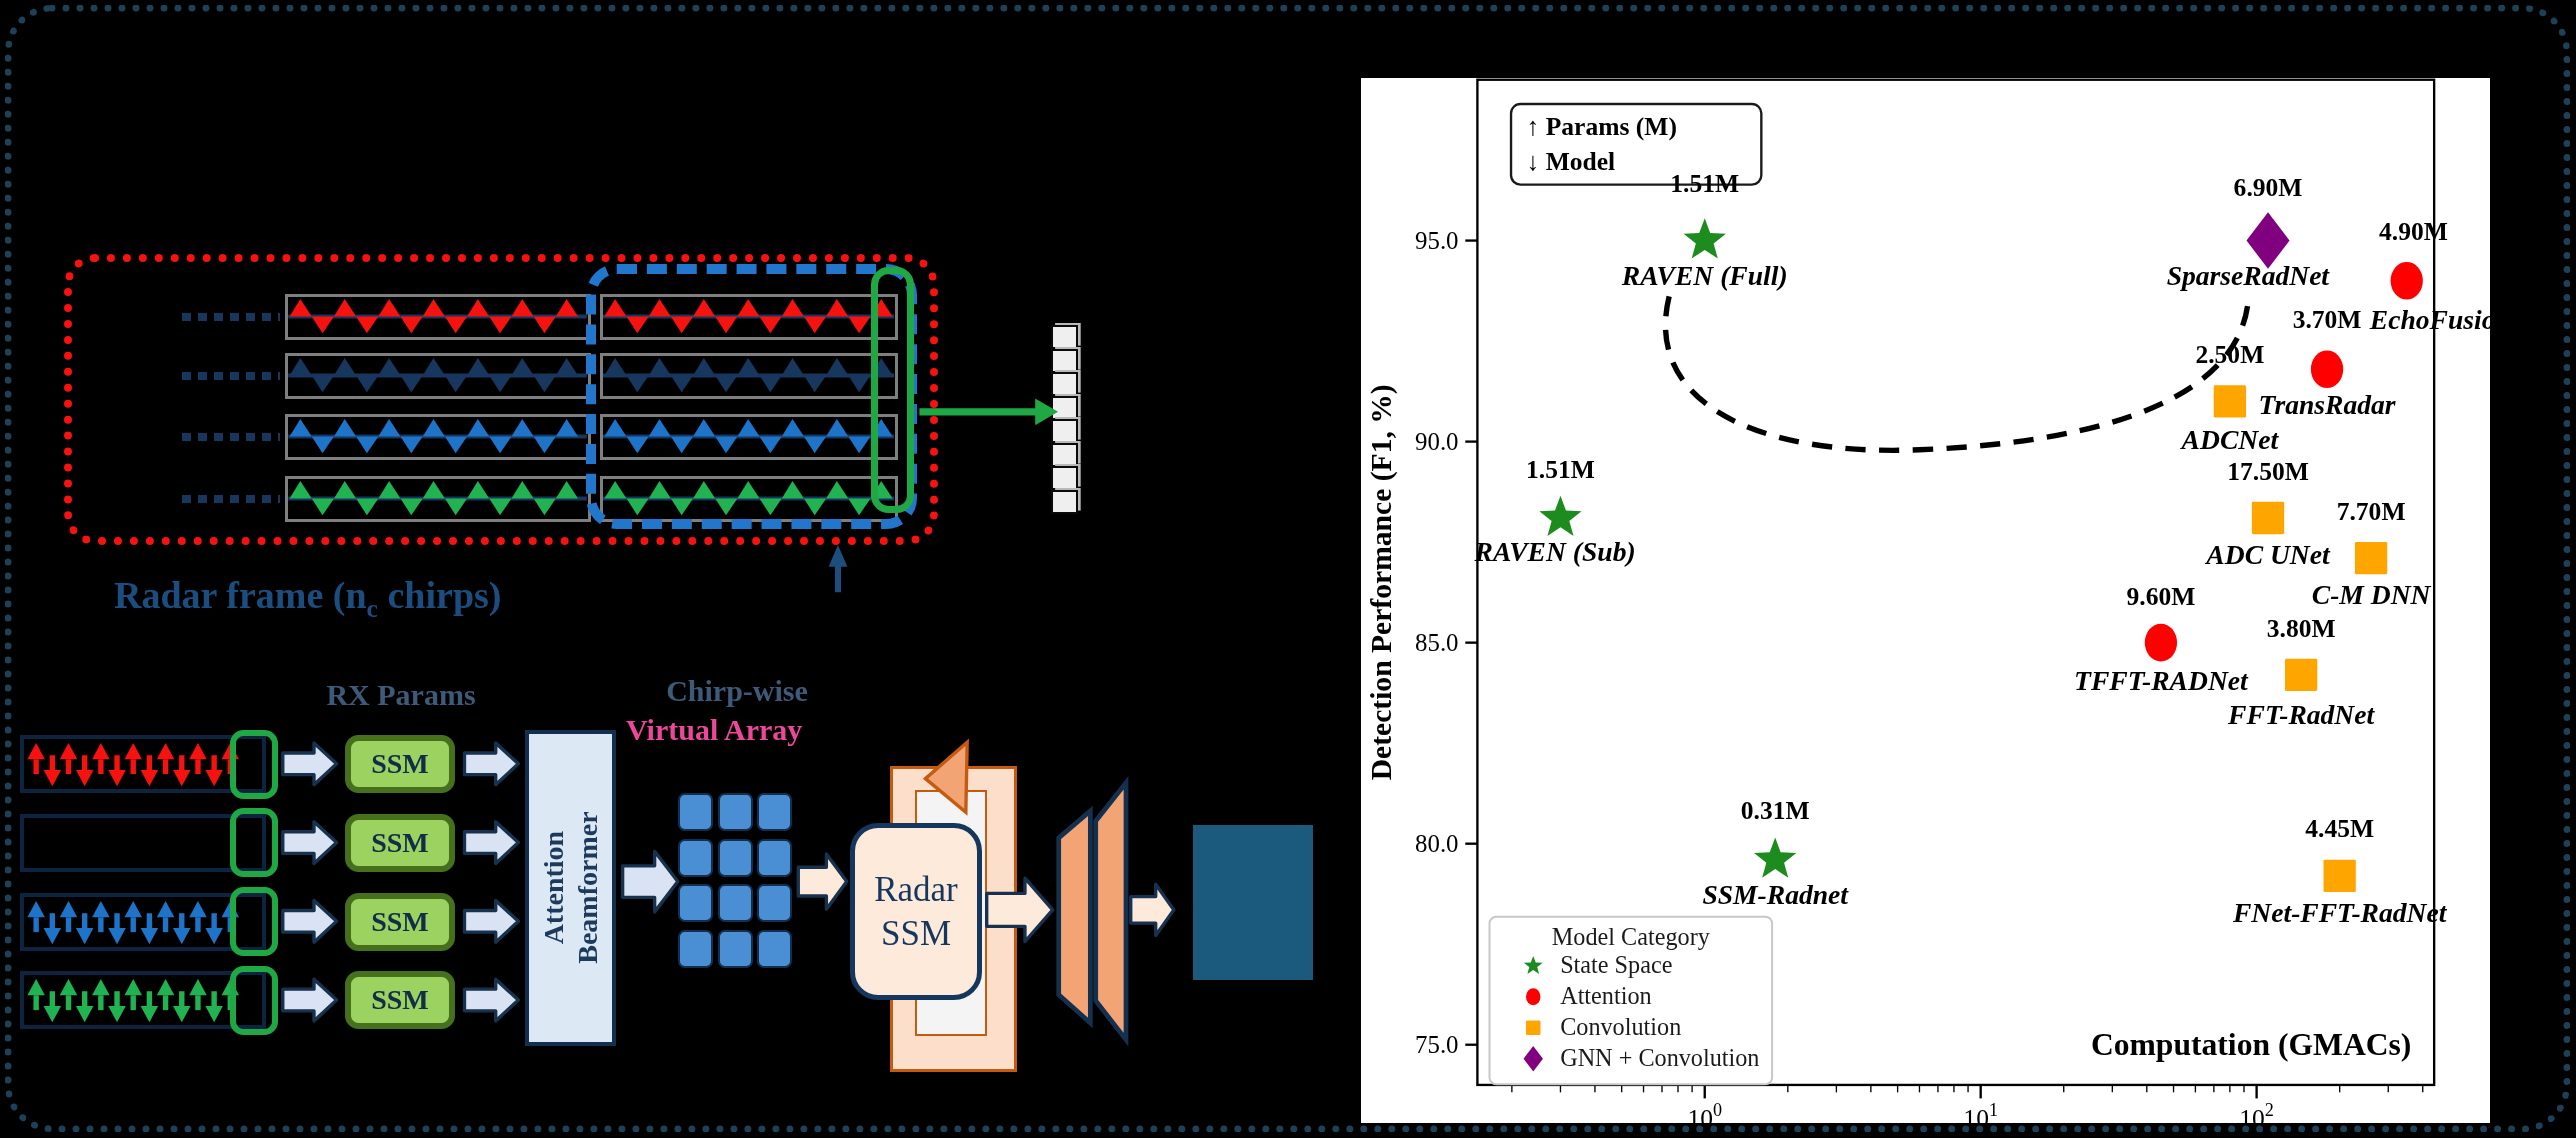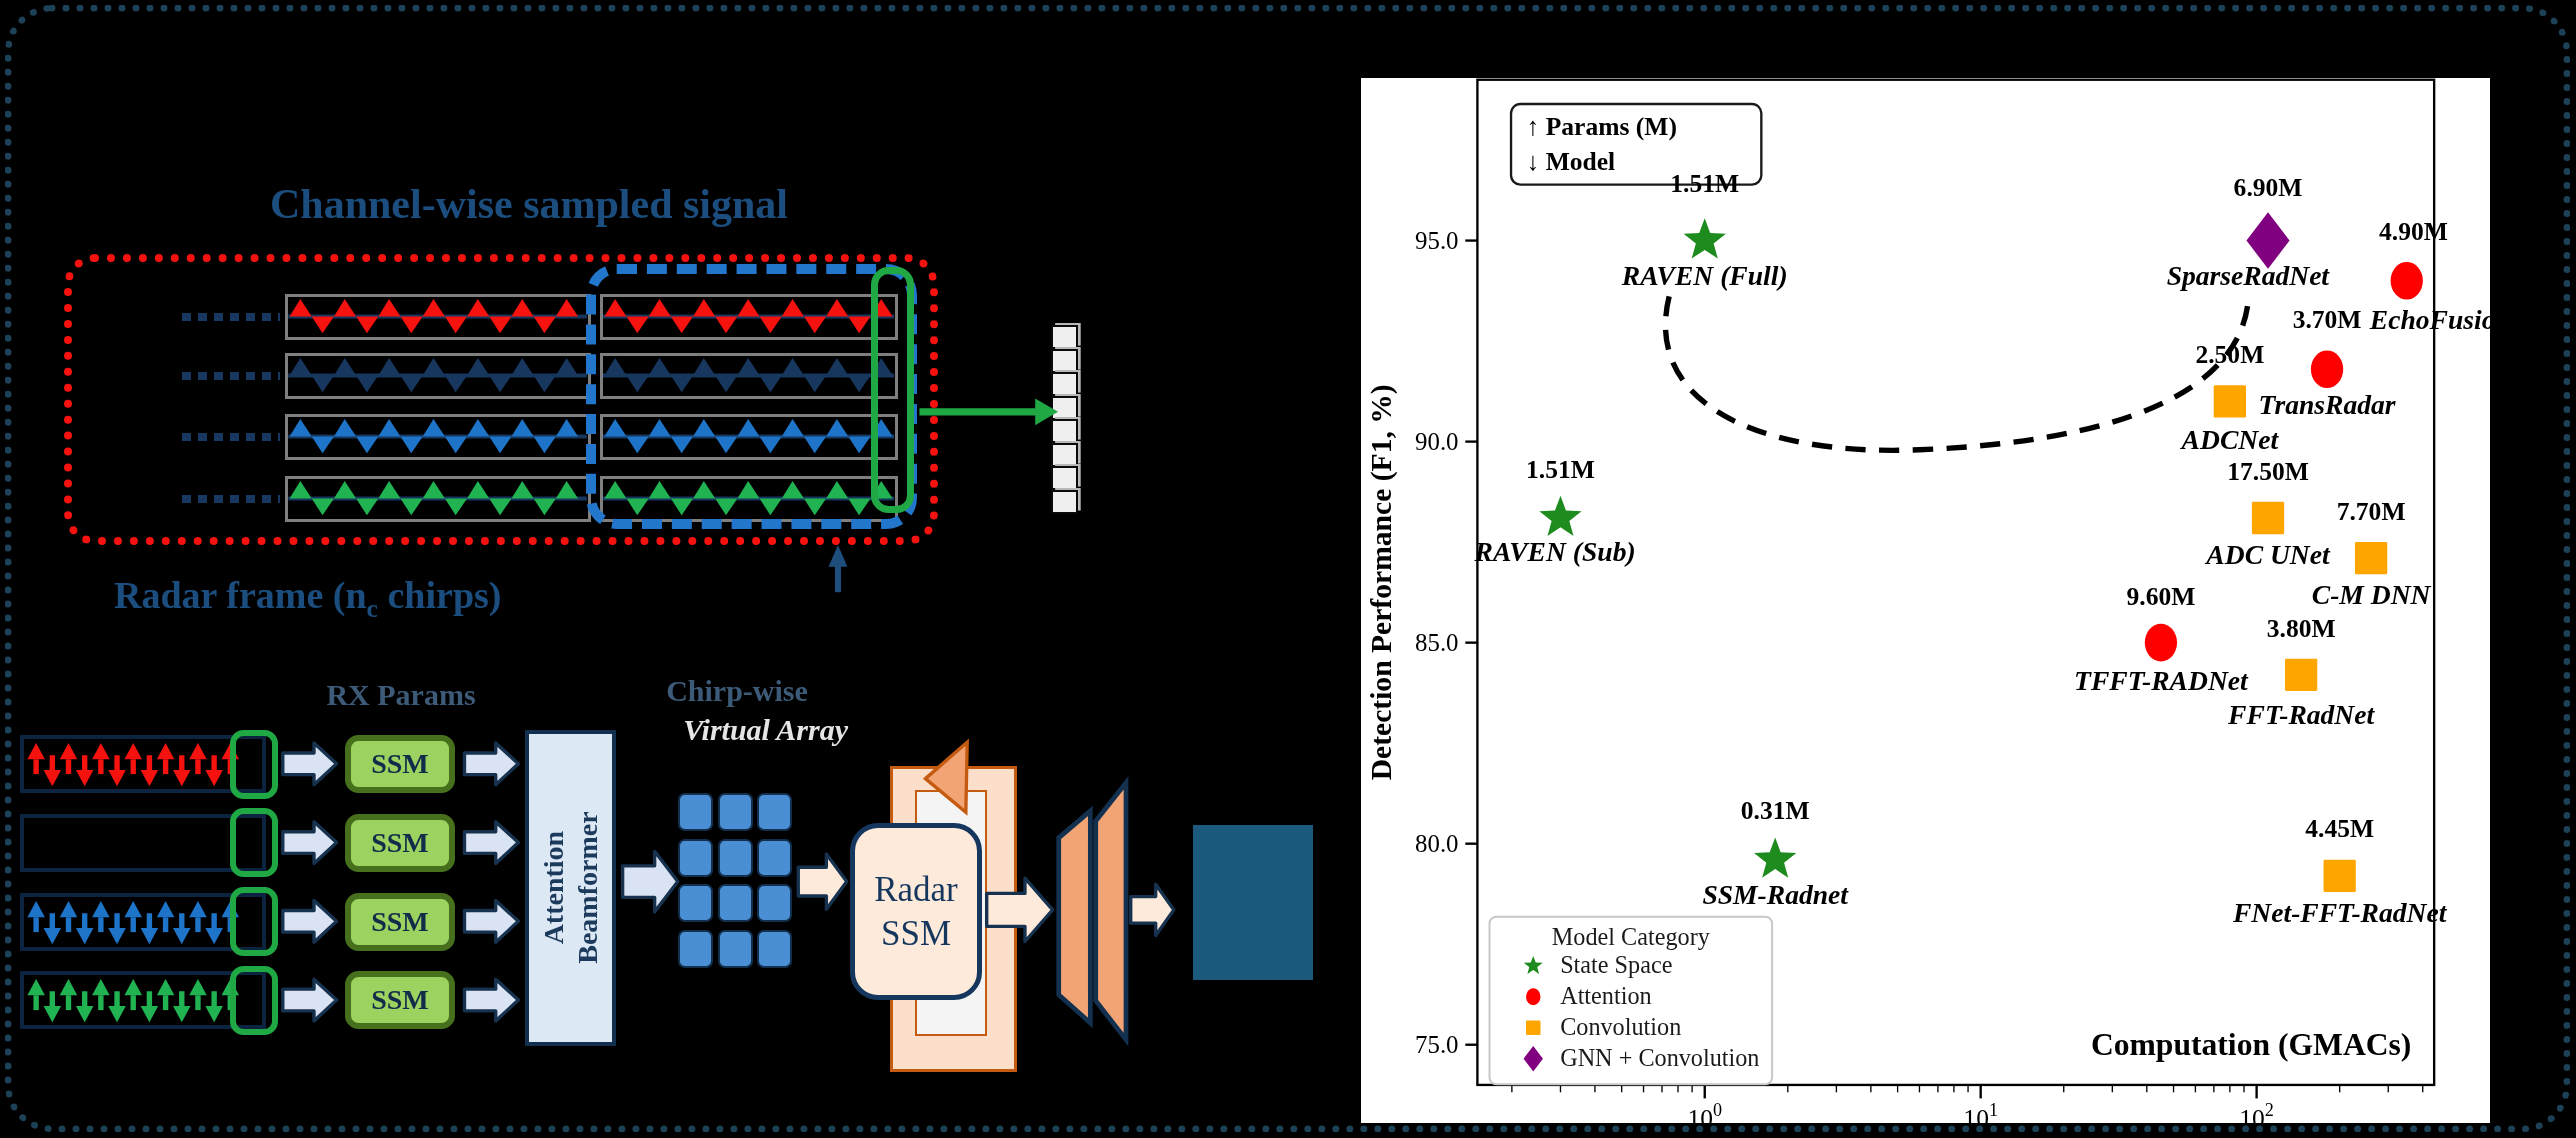--- a/index.html
+++ b/index.html
@@ -13,21 +13,21 @@
   #diag-title{left:162px;top:180px;width:734px;text-align:center;font-size:42px;font-weight:bold;color:#1b4e7f;}
   #red-frame{left:64px;top:254px;width:874px;height:291px;border:8.8px dotted #f5120f;border-radius:31px;z-index:2;}
   #blue-frame{left:586px;top:264px;width:331px;height:265px;border:10px dashed #2277cc;border-radius:31px;z-index:5;}
   #green-col{left:871px;top:267px;width:43px;height:246px;border:7.4px solid #1fa844;border-radius:17.5px;z-index:6;}
   .seg{border:3.4px solid #7f7f7f;background:transparent;z-index:3;}
   .leader{height:8px;z-index:3;}
   #radar-label{left:114px;top:573px;width:390px;text-align:left;font-size:38px;font-weight:bold;color:#1b4e7f;}
   #radar-label sub{font-size:25.6px;}
   #rx-label{left:300px;top:678px;width:202px;text-align:center;font-size:30px;font-weight:bold;color:#3d5a78;}
   #va-label1{left:626px;top:674px;width:222px;text-align:center;font-size:30px;font-weight:bold;color:#3d5a78;}
-  #va-label2{left:626px;top:713px;width:222px;text-align:right;font-size:30px;font-weight:bold;color:#e5e5e5;font-style:italic;}
+  #va-label2{left:626px;top:713px;width:222px;text-align:left;font-size:30px;font-weight:bold;color:#ec4899;}
   .sig-box{border:4px solid #0c2440;background:#000;z-index:2;}
   .green-sel{border:6.7px solid #1fa844;border-radius:13.5px;z-index:5;}
   .ssm-box{left:345px;width:110px;height:58px;background:#9cd25f;border:6px solid #46701c;border-radius:13.5px;
            display:flex;align-items:center;justify-content:center;font-size:28px;font-weight:600;color:#122c49;z-index:3;}
   #beamformer{left:525px;top:730px;width:91px;height:316px;background:#dde8f5;border:4px solid #132f4e;z-index:3;}
   #beam-text{left:525px;top:730px;width:91px;height:316px;display:flex;align-items:center;justify-content:center;z-index:4;}
   #beam-text .rot{transform:rotate(-90deg);white-space:nowrap;text-align:center;font-size:28px;font-weight:bold;color:#1c3a5c;line-height:1.2;}
   .grid-cell{width:35px;height:38px;background:#4a8fd3;border:2.7px solid #132f4e;border-radius:6.7px;z-index:3;}
   #chirp-panel{left:890px;top:766px;width:127px;height:306px;background:#fbdfca;border:3.4px solid #c55a11;z-index:2;}
   #chirp-panel-inner{left:915px;top:790px;width:72px;height:246px;background:#f4f4f4;border:2.7px solid #c55a11;z-index:3;}
@@ -40,21 +40,20 @@
   
   #plot-figure{left:1361px;top:78px;width:1129px;height:1045px;background:#fff;z-index:2;}
   #chart-svg{position:absolute;left:0;top:0;}
 </style>
 </head>
 <body>
 
 <div id="canvas">
   <div id="page-border" class="abs"></div>
 
-  <div id="diag-title" class="abs">Channel-wise sampled signal</div>
 
   <div id="red-frame" class="abs"></div>
   <div id="blue-frame" class="abs"></div>
   <div id="green-col" class="abs"></div>
 
   <div id="radar-label" class="abs">
     <span>Radar frame (n</span><sub>c</sub><span> chirps)</span>
   </div>
 
   <div id="rx-label" class="abs">RX Params</div>

